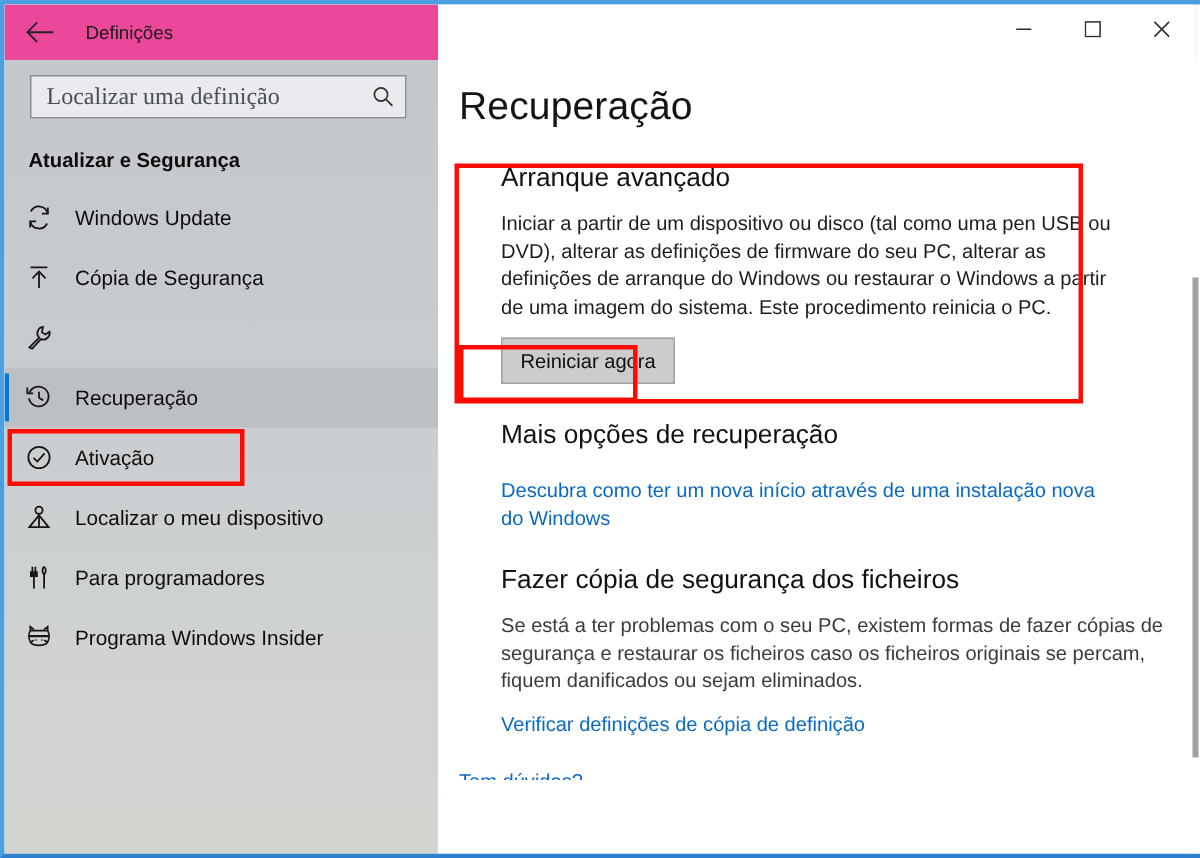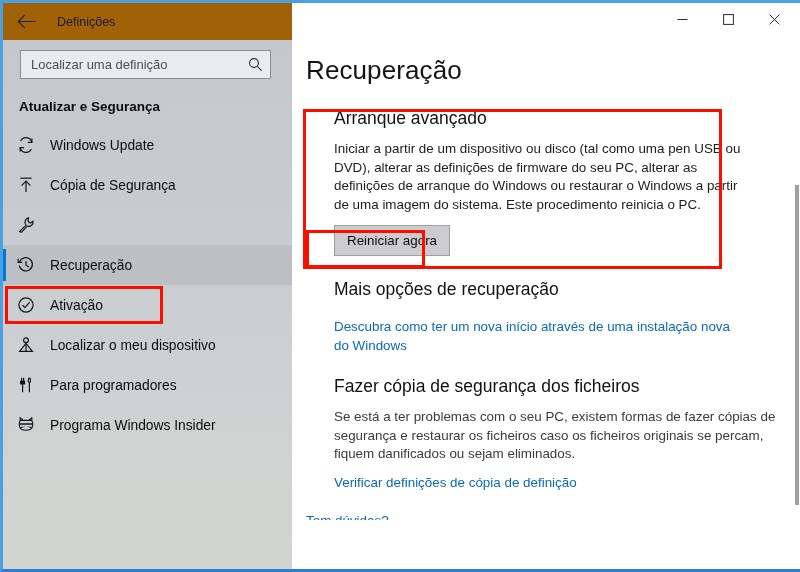--- a/index.html
+++ b/index.html
@@ -32,21 +32,21 @@
     height: 37px;
     background: #c3c7cc;
     display: flex;
     align-items: center;
   }
   #titlebar-left {
     width: 289px;
     height: 37px;
     display: flex;
     align-items: center;
-    background: #a16207;
+    background: #ec4899;
   }
   #back-button {
     width: 46px; height: 37px;
     display: flex; align-items: center; justify-content: center;
     color: #222;
   }
   #back-button svg { display: block; }
   #app-title {
     font-size: 12.5px;
     color: #1a1a1a;
@@ -99,22 +99,22 @@
     border: 1px solid #8a8f94;
     display: flex;
     align-items: center;
     padding: 0 7px 0 10px;
   }
   #search-input {
     flex: 1;
     border: 0;
     outline: 0;
     background: transparent;
-    font-family: Liberation Sans, sans-serif;
-    font-size: 13px;
+    font-family: Liberation Serif, serif;
+    font-size: 16px;
     color: #2b2b2b;
     padding: 0;
   }
   #search-input::placeholder { color: #4a4f55; opacity: 1; }
   #search-icon { color: #2c2c2c; display: flex; align-items: center; }
 
   #sidebar-heading {
     font-size: 13.5px;
     font-weight: bold;
     color: #0b0b0b;

